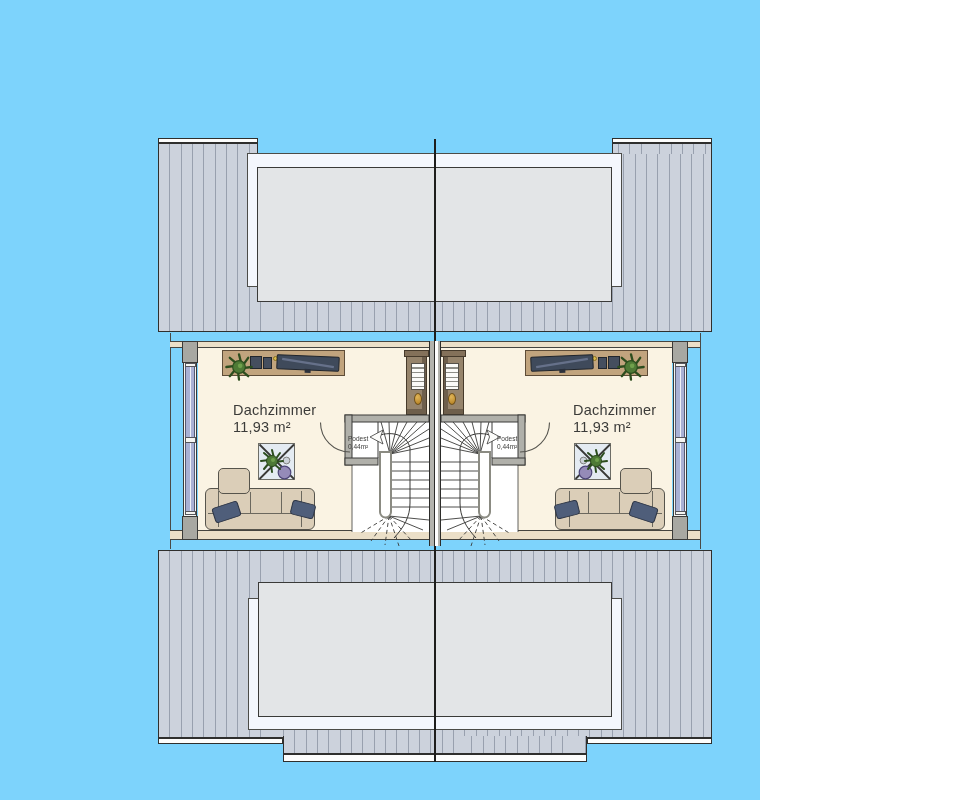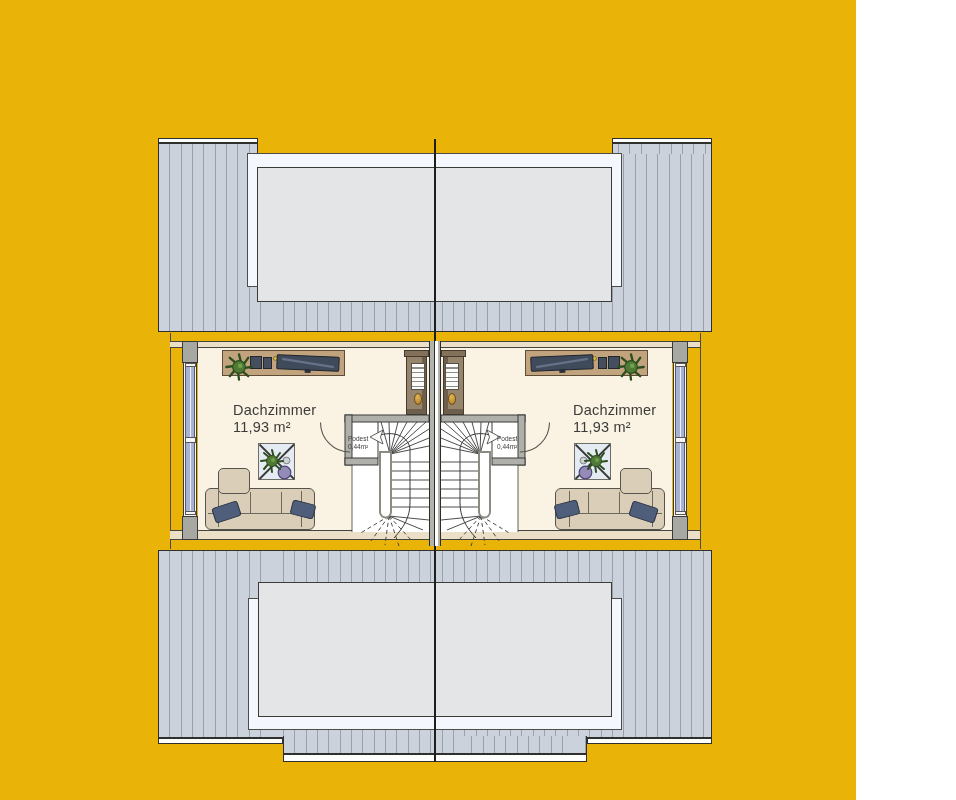--- a/index.html
+++ b/index.html
@@ -1,16 +1,16 @@
 <!DOCTYPE html>
 <html style="--roof_fill: #ccd2dc; --roof_stripe: #98a0ae; --skylight_frame: #f4f7fd; --skylight_pane: #e3e5e7; --floor: #faf3e3; --wall_band: #ebdfc8; --wall_gray: #a8a8a2; --window_glass: #a9b1d5; --party_wall: #b3b3ad; --wood: #c1a47e; --wood_dark: #96846c; --sofa: #dbceb8; --pillow: #4f5e7a; --tv: #3f4a5b; --plant: #4e7a36; --pot: #958bb8; --amber: #c9952f; --table: #e4ebf2; --line: #3a3a38;"><head>
 <meta charset="utf-8">
 <style>
   html,body{margin:0;padding:0;background:#fff;}
-  #stage{position:relative;width:856px;height:800px;background:#eab308;overflow:hidden;
+  #stage{position:relative;width:760px;height:800px;background:#7dd3fc;overflow:hidden;
          font-family:"Liberation Sans",sans-serif;color:#3b3b39;}
   .abs{position:absolute;box-sizing:border-box;}
   .roof{background-color:var(--roof_fill,#ccd2dc);
         background-image:repeating-linear-gradient(to right,transparent 0 10.35px,var(--roof_stripe,#98a0ae) 10.35px 11.35px);}
   .cap{background:#fdfdfc;border:1px solid #2f2f2d;}
   .pane{background:var(--skylight_pane,#e3e5e7);border:1.5px solid #3a3a38;}
   .frame{background:var(--skylight_frame,#f4f7fd);border:1px solid #4c4c48;}
   .band{background:var(--wall_band,#ebdfc8);border-top:1.2px solid #45443f;border-bottom:1.2px solid #45443f;}
   .floor{background:var(--floor,#faf3e3);}
   .wallblock{background:var(--wall_gray,#a8a8a2);border:1px solid #3a3a38;}

